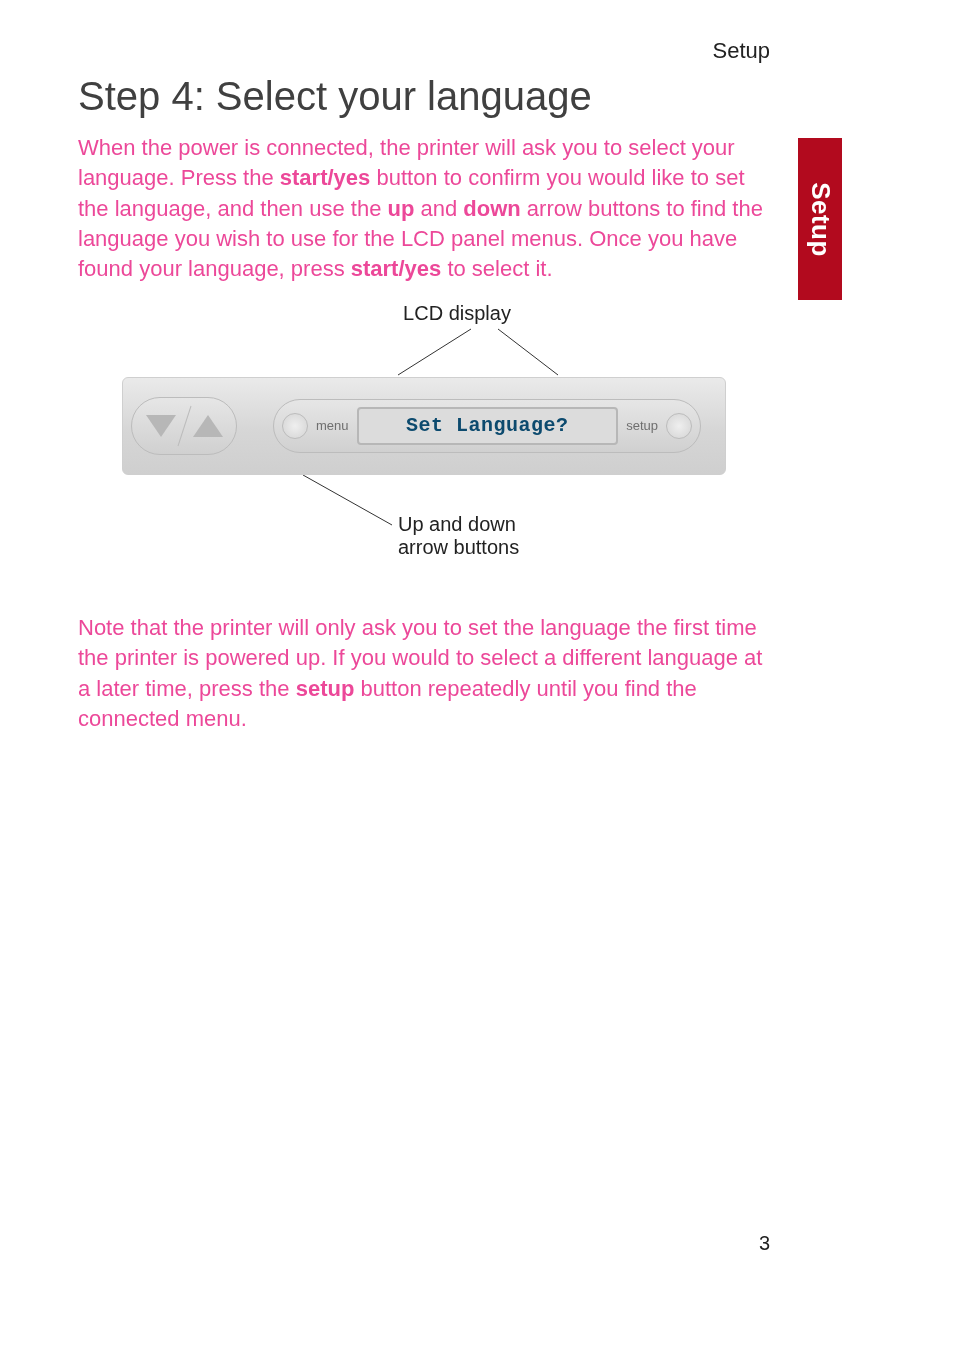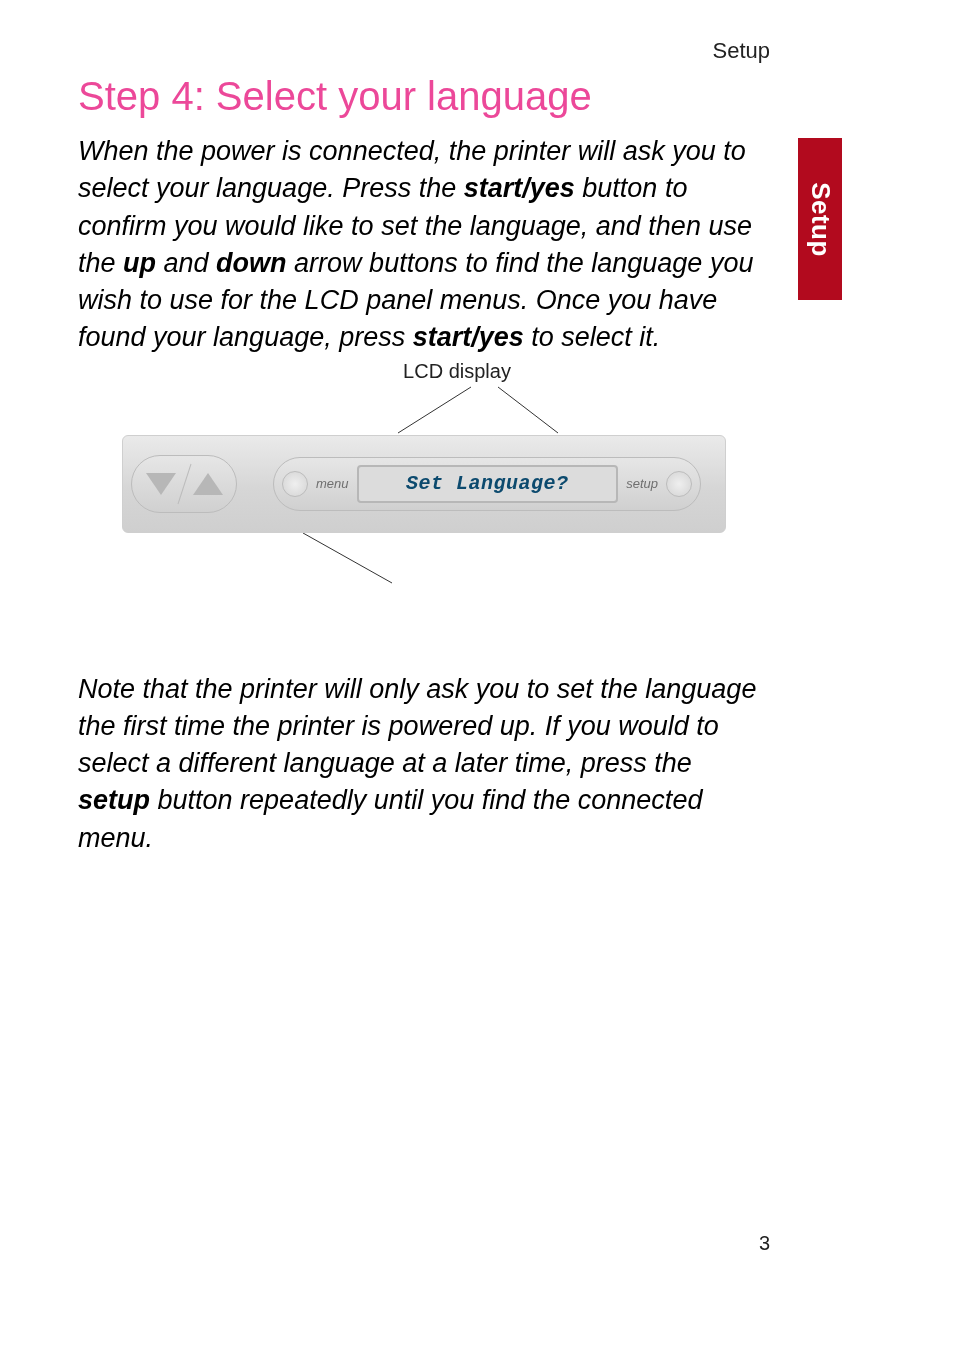--- a/index.html
+++ b/index.html
@@ -1,24 +1,24 @@
 <!DOCTYPE html>
 <html><head>
 <meta charset="utf-8">
 <style>
   * { box-sizing: border-box; margin: 0; padding: 0; }
   html, body { width: 954px; height: 1365px; background: #fff; font-family: "Segoe UI", "Helvetica Neue", Arial, sans-serif; color: #222; }
   .page { position: relative; width: 842px; height: 1365px; padding: 38px 72px 0 78px; }
   .header-right { text-align: right; font-size: 22px; color: #222; margin-bottom: 10px; }
   .side-tab { position: absolute; right: 0; top: 138px; width: 44px; height: 162px; background: #b20a1e; color: #fff; display: flex; align-items: center; justify-content: center; }
   .side-tab span { transform: rotate(90deg); font-weight: 700; font-size: 26px; letter-spacing: 0.5px; }
-  h1.title { color: #ec4899; font-size: 40px; font-weight: 400; margin-bottom: 14px; }
-  p.body { font-size: 27px; line-height: 1.38; color: #000000; font-style: italic; }
+  h1.title { color: #404040; font-size: 40px; font-weight: 400; margin-bottom: 14px; }
+  p.body { font-size: 22px; line-height: 1.38; color: #ec4899; }
   p.body b { font-weight: 700; }
-  .diagram-wrap { margin-top: 3px; }
+  .diagram-wrap { margin-top: 17px; }
   .lcd-label { text-align: center; font-size: 20px; margin-left: 66px; }
   .callouts-top { position: relative; height: 52px; }
   .callouts-top svg { position: absolute; left: 0; top: 0; }
   .panel { position: relative; margin: 0 auto; width: 604px; height: 98px; background: linear-gradient(#eaeaea, #d6d6d6 55%, #cfcfcf); border-radius: 6px; border: 1px solid #cfcfcf; display: flex; align-items: center; }
   .arrow-group { position: absolute; left: 8px; top: 50%; transform: translateY(-50%); width: 106px; height: 58px; background: linear-gradient(#e6e6e6, #d0d0d0); border-radius: 30px; border: 1px solid #bcbcbc; display: flex; align-items: center; justify-content: center; gap: 6px; }
   .arrow-group .tri-down, .arrow-group .tri-up { width: 0; height: 0; }
   .arrow-group .tri-down { border-left: 15px solid transparent; border-right: 15px solid transparent; border-top: 22px solid #b7b7b7; }
   .arrow-group .tri-up { border-left: 15px solid transparent; border-right: 15px solid transparent; border-bottom: 22px solid #b7b7b7; }
   .arrow-group .divider { width: 1px; height: 42px; background: #bcbcbc; transform: rotate(18deg); margin: 0 2px; }
   .main-group { position: absolute; left: 150px; top: 50%; transform: translateY(-50%); width: 428px; height: 54px; background: linear-gradient(#e6e6e6, #d0d0d0); border-radius: 28px; border: 1px solid #bcbcbc; display: flex; align-items: center; gap: 8px; padding: 0 8px; }
@@ -51,41 +51,45 @@
   <div class="diagram-wrap">
     <div class="lcd-label">LCD display</div>
 
     <div class="callouts-top">
       <svg width="800" height="52">
         <line x1="393" y1="4" x2="320" y2="50" stroke="#333" stroke-width="1"></line>
         <line x1="420" y1="4" x2="480" y2="50" stroke="#333" stroke-width="1"></line>
       </svg>
     </div>
 
-    <div style="display:flex; justify-content:center;font-style:italic;">
+    <div style="display:flex; justify-content:center;">
       <div class="panel">
         <div class="arrow-group">
           <div class="tri-down"></div>
           <div class="divider"></div>
           <div class="tri-up"></div>
         </div>
         <div class="main-group">
           <div class="small-btn"></div>
           <span class="small-label">menu</span>
           <div class="lcd-screen">Set Language?</div>
           <span class="small-label">setup</span>
           <div class="small-btn"></div>
         </div>
       </div>
     </div>
 
     <div class="callouts-bottom">
       <svg width="800" height="80">
         <line x1="225" y1="0" x2="314" y2="50" stroke="#333" stroke-width="1"></line>
       </svg>
+      <div class="updown-label">
+        <span>Up and down</span><br>
+        <span>arrow buttons</span>
+      </div>
     </div>
   </div>
 
   <p class="body note">
     <span>Note that the printer will only ask you to set the language the first time the printer is powered up. If you would to select a different language at a later time, press the </span><b>setup</b><span> button repeatedly until you find the connected menu.</span>
   </p>
 
   <div class="page-num">3</div>
 </div>
 

